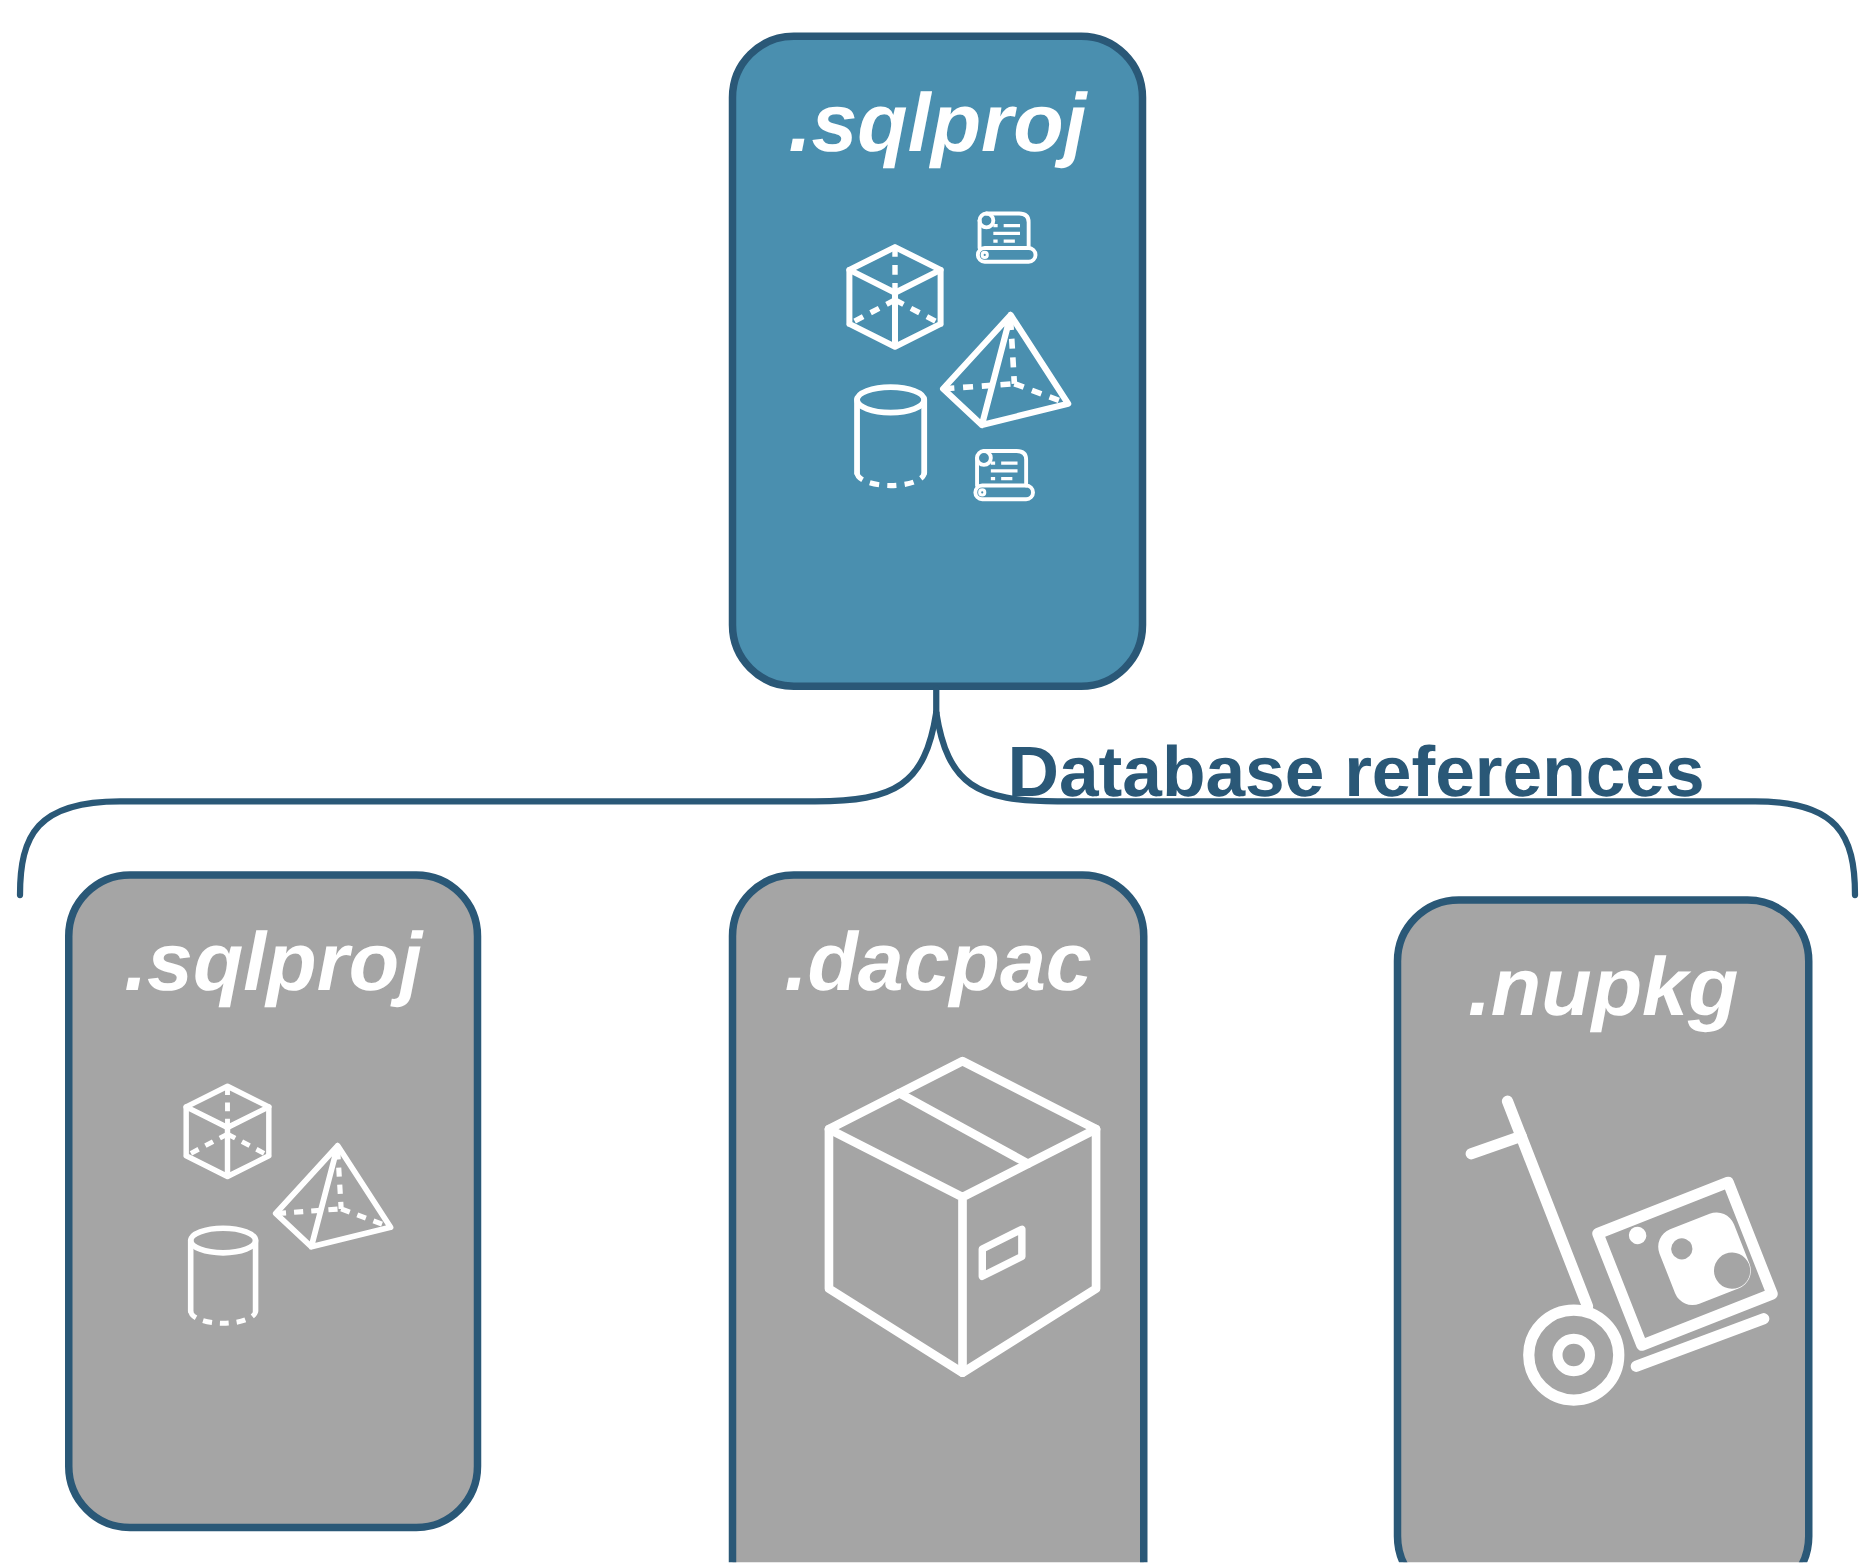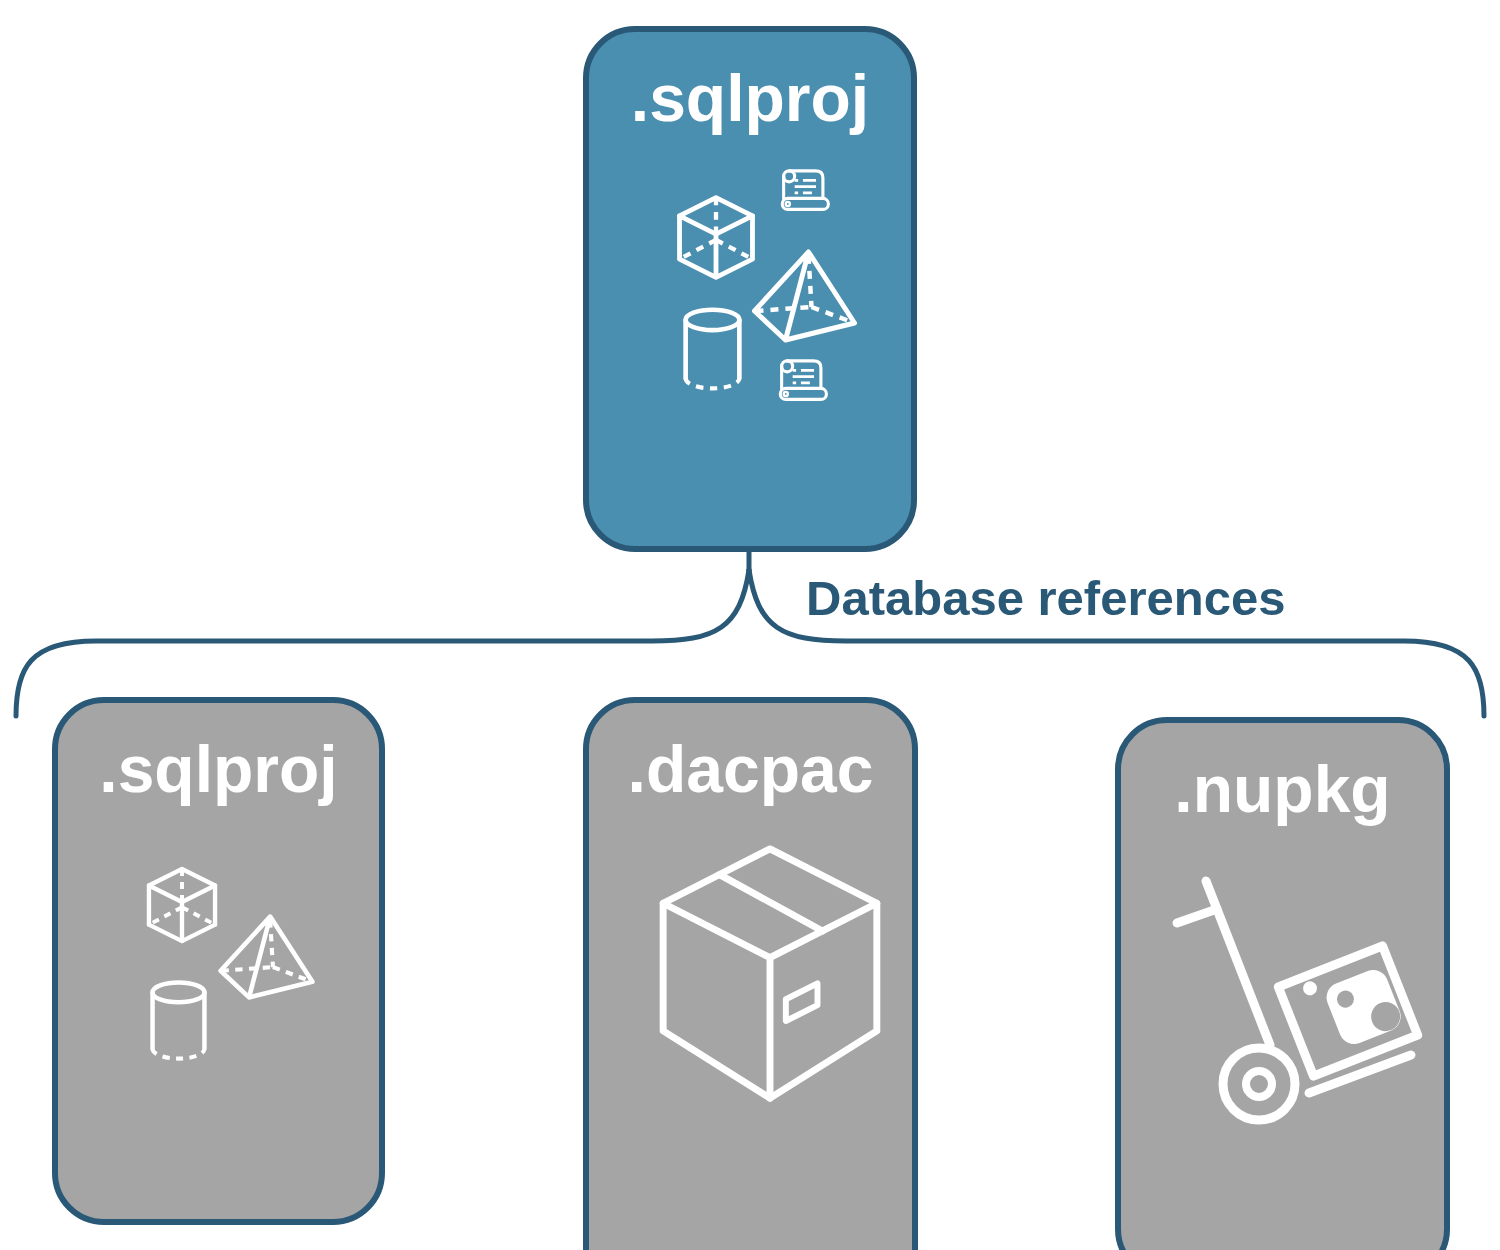--- a/index.html
+++ b/index.html
@@ -16,25 +16,26 @@
   .node{
     position:absolute;box-sizing:border-box;
     border:6px solid var(--navy);border-radius:52px;
   }
   .node.primary{background:var(--teal);}
   .node.child{background:var(--gray);}
   .node-title{
     text-align:center;margin-top:28px;
     font-size:66px;font-weight:bold;color:var(--white);
     letter-spacing:0px;
+    font-style:italic;
   }
   .icon{position:absolute;}
   .connector-label{
-    position:absolute;left:806px;top:570px;
-    font-size:49px;font-weight:bold;color:var(--navy);
+    position:absolute;left:806px;top:585px;
+    font-size:57px;font-weight:bold;color:var(--navy);
     white-space:nowrap;
   }
   .brace{position:absolute;left:0;top:0;pointer-events:none;}
   .brace path{fill:none;stroke:var(--navy);stroke-width:5;stroke-linecap:round;}
   
   .sline{fill:none;stroke:#fff;stroke-width:5;stroke-linejoin:round;stroke-linecap:round;}
   .dline{fill:none;stroke:#fff;stroke-width:4.5;stroke-dasharray:8 7;stroke-linecap:butt;}
   .pline{fill:none;stroke:#fff;stroke-width:7;stroke-linejoin:round;stroke-linecap:round;}
   .tline{fill:none;stroke:#fff;stroke-width:9;stroke-linejoin:round;stroke-linecap:round;}
   .txtline{fill:none;stroke:#fff;stroke-width:4;stroke-linecap:butt;}

